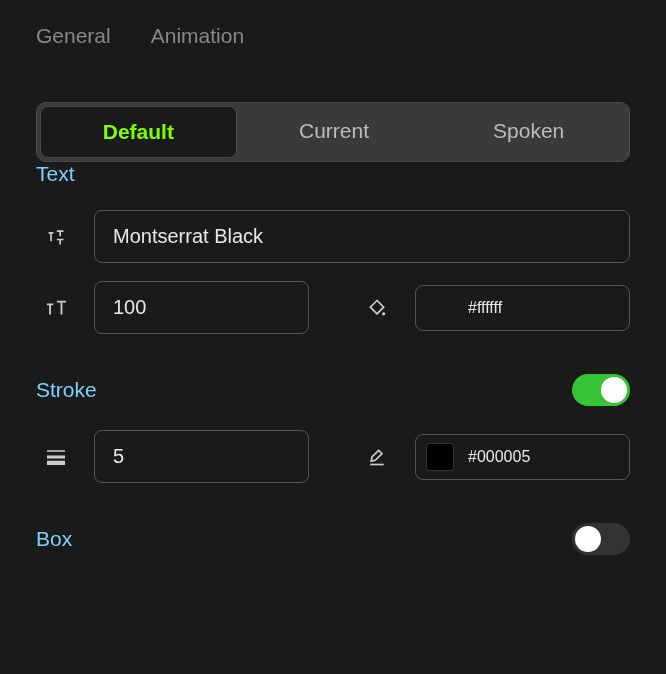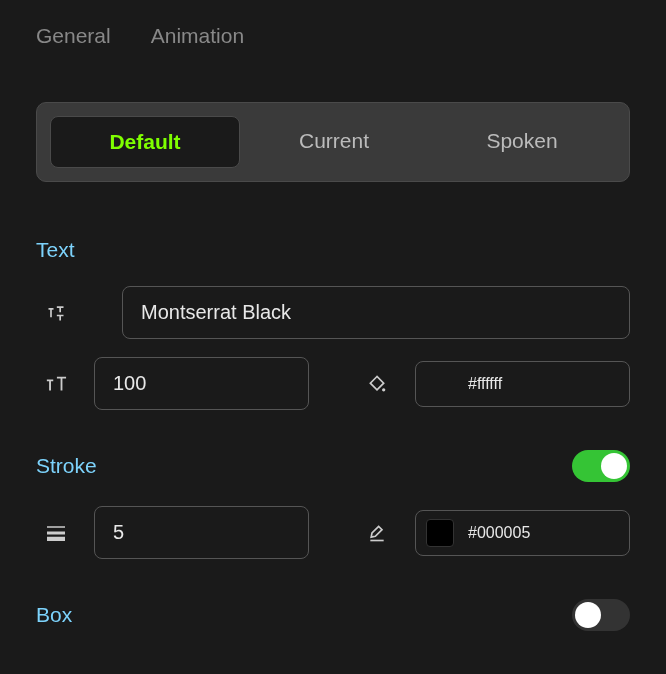--- a/index.html
+++ b/index.html
@@ -31,23 +31,22 @@
   color: #f0f0f0;
   font-weight: 600;
   border-bottom: 4px solid #7fff00;
 }
 
 
 .segmented {
   display: flex;
   background: #3a3a3a;
   border-radius: 10px;
-  padding: 13px;
+  padding: 3px;
   border: 1px solid #4a4a4a;
-  margin-bottom: 56px;
   justify-content: space-between;
 }
 .segment {
   flex: 1;
   text-align: center;
   padding: 13px 0;
   font-size: 21px;
   color: #bbb;
   border-radius: 8px;
   cursor: pointer;
@@ -88,21 +87,21 @@
 }
 .input {
   background: #1a1a1a;
   border: 1px solid #555;
   border-radius: 8px;
   padding: 14px 18px;
   font-size: 20px;
   color: #e8e8e8;
   outline: none;
 }
-.input-full { flex: 1; margin-left: 28px; }
+.input-full { flex: 1; }
 .input-half { width: 215px; }
 .spacer { flex: 1; }
 
 
 .color-field {
   display: flex;
   align-items: center;
   gap: 14px;
   background: #1a1a1a;
   border: 1px solid #555;

